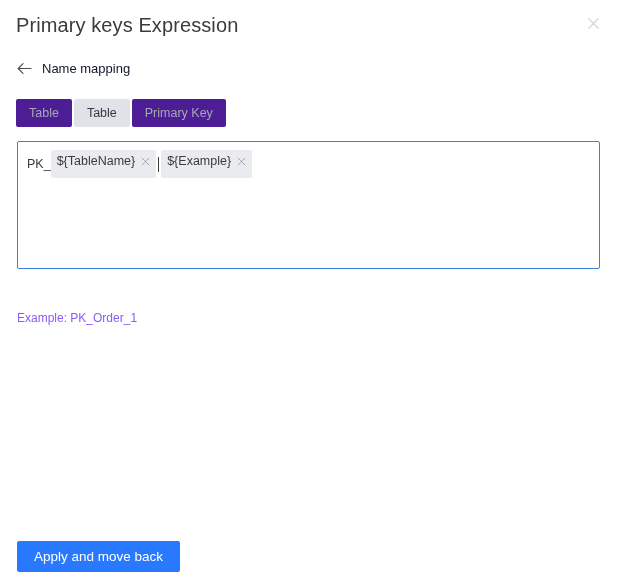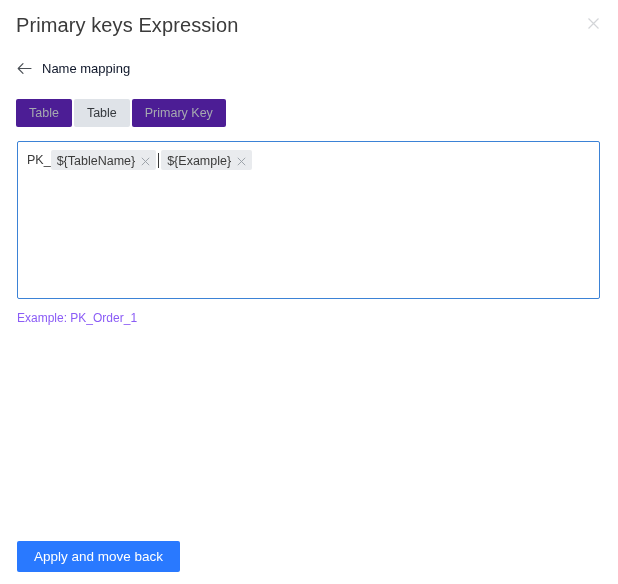--- a/index.html
+++ b/index.html
@@ -92,21 +92,21 @@
     color: #35393e;
     font-weight: 500;
   }
 
   
   .expr-box {
     position: absolute;
     left: 17px;
     top: 141px;
     width: 583px;
-    height: 158px;
+    height: 128px;
     box-sizing: border-box;
     border: 1px solid #3b82d6;
     background: #ffffff;
     border-radius: 2px;
     padding: 8px 9px;
     cursor: text;
     overflow: hidden;
   }
   .expr-line {
     display: flex;
@@ -120,21 +120,21 @@
     color: #3b3b3b;
     font-size: 12.5px;
     white-space: pre;
   }
   .token-chip {
     display: inline-flex;
     align-items: center;
     gap: 5px;
     background: #e9ebee;
     border-radius: 2px;
-    padding: 2px 5px 0 6px;
+    padding: 2px 5px 8px 6px;
     font-size: 12.5px;
     color: #3b3b3b;
     white-space: nowrap;
   }
   .token-remove {
     display: inline-flex;
     align-items: center;
     justify-content: center;
     width: 11px;
     height: 11px;

